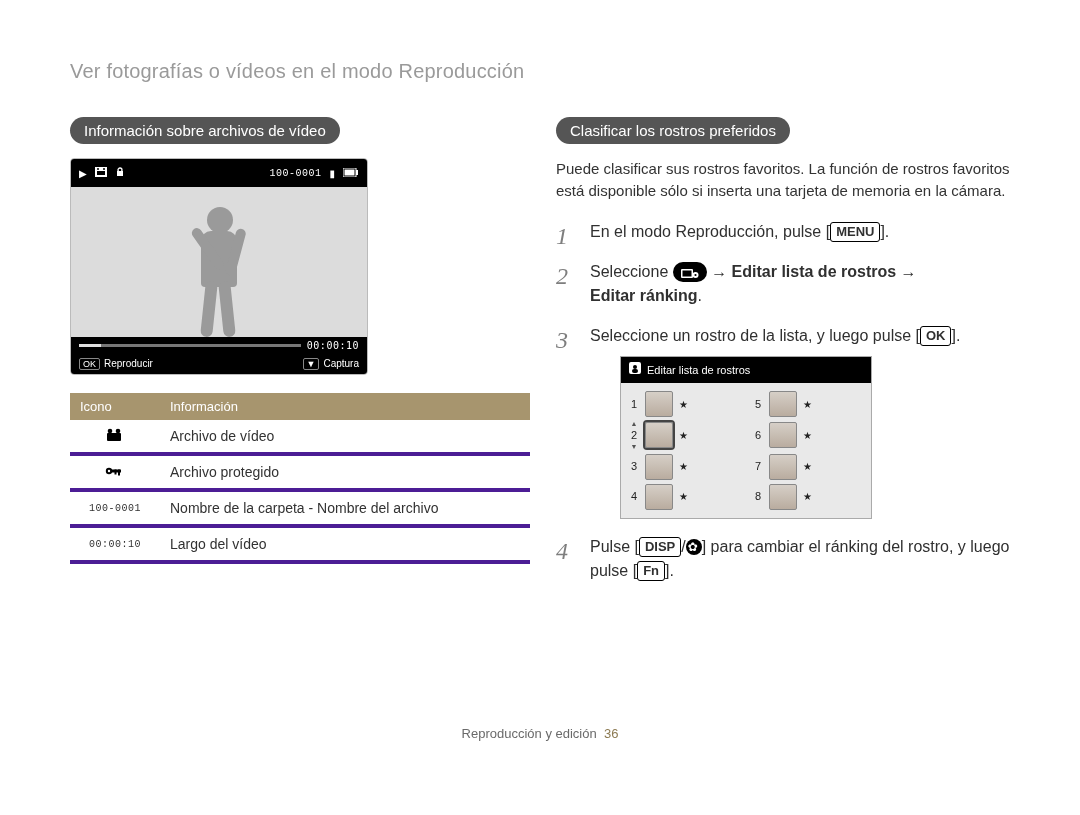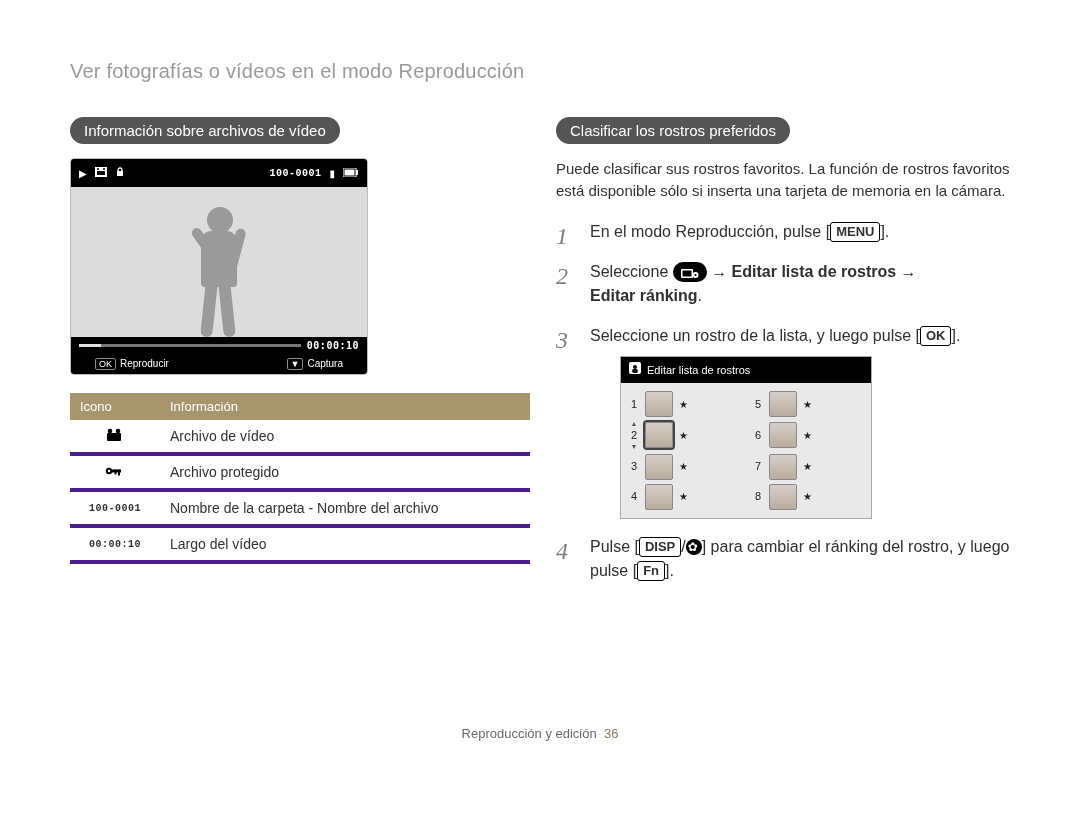--- a/index.html
+++ b/index.html
@@ -19,21 +19,21 @@
   .silhouette .arm{width:10px;height:48px;background:#9a9a9a;position:absolute;top:22px;border-radius:5px}
   .silhouette .arm.l{left:0;transform:rotate(-35deg);transform-origin:top center}
   .silhouette .arm.r{right:2px;transform:rotate(15deg);transform-origin:top center}
   .silhouette .leg{width:12px;height:56px;background:#9a9a9a;position:absolute;top:74px;border-radius:6px}
   .silhouette .leg.l{left:14px;transform:rotate(6deg)}
   .silhouette .leg.r{left:32px;transform:rotate(-6deg)}
   .lcd-timeline{background:#000;display:flex;align-items:center;gap:6px;padding:3px 8px}
   .lcd-timeline .bar{flex:1;height:3px;background:#777;position:relative}
   .lcd-timeline .bar .prog{height:100%;width:10%;background:#e0e0e0}
   .lcd-timeline .t{color:#fff;font-size:10px;font-family:monospace}
-  .lcd-bot{background:#000;color:#fff;display:flex;gap:18px;padding:4px 24px;font-size:10px;align-items:center}
+  .lcd-bot{background:#000;color:#fff;display:flex;gap:18px;padding:4px 8px;font-size:10px;align-items:center}
   .lcd-bot .k{display:inline-block;border:1px solid #888;border-radius:2px;padding:0 3px;font-size:9px;margin-right:4px}
   .lcd-bot .fill{flex:1}
   
   table.icons{border-collapse:collapse;width:460px;margin-top:18px;font-size:14px;color:#323232}
   table.icons th{background:#a7956e;color:#fff;font-weight:400;text-align:left;padding:6px 10px;font-size:13px}
   table.icons td{border-bottom:4px solid #4c1d95;padding:8px 10px;vertical-align:middle}
   table.icons td.ic{width:70px;text-align:center;font-size:10px;font-family:monospace}
   .ico-box{display:inline-flex;align-items:center;justify-content:center}
   
   .para{font-size:15px;line-height:1.45;color:#333;margin-bottom:18px}
@@ -50,21 +50,21 @@
   .fcell{display:flex;align-items:center;gap:6px;font-size:11px;color:#222}
   .fcell .num{width:10px;text-align:center}
   .fcell .num .arr{font-size:7px;line-height:6px;color:#555}
   .fcell .fimg{width:26px;height:24px;border:1px solid #888;background:linear-gradient(#d6cfc7,#b9ac9f);border-radius:2px}
   .fcell .star{font-size:10px}
   .fb-bot{background:#000;color:#bbb;font-size:10px;padding:4px 8px;display:flex;gap:20px}
   .fb-bot .k{border:1px solid #777;border-radius:2px;padding:0 3px;font-size:8px;margin-right:3px;color:#ddd}
   .fb-bot .fill{flex:1}
   .footer{position:absolute;bottom:22px;left:0;right:0;text-align:center;font-size:13px;color:#6a6a6a}
   .footer .pn{color:#8c7a52}
-  .mono{font-family:"Courier New",monospace;font-weight:700;letter-spacing:.5px}
+  .mono{font-family:"Courier New",monospace;font-weight:400;letter-spacing:.5px}
   .flower{display:inline-block;width:16px;height:16px;border-radius:50%;background:#000;position:relative;vertical-align:middle}
   .flower::before{content:"✿";color:#fff;position:absolute;left:2px;top:-1px;font-size:12px}
 </style>
 </head>
 <body>
 
 <div class="page">
   <div class="top-title">Ver fotografías o vídeos en el modo Reproducción</div>
 
   <div class="cols">

